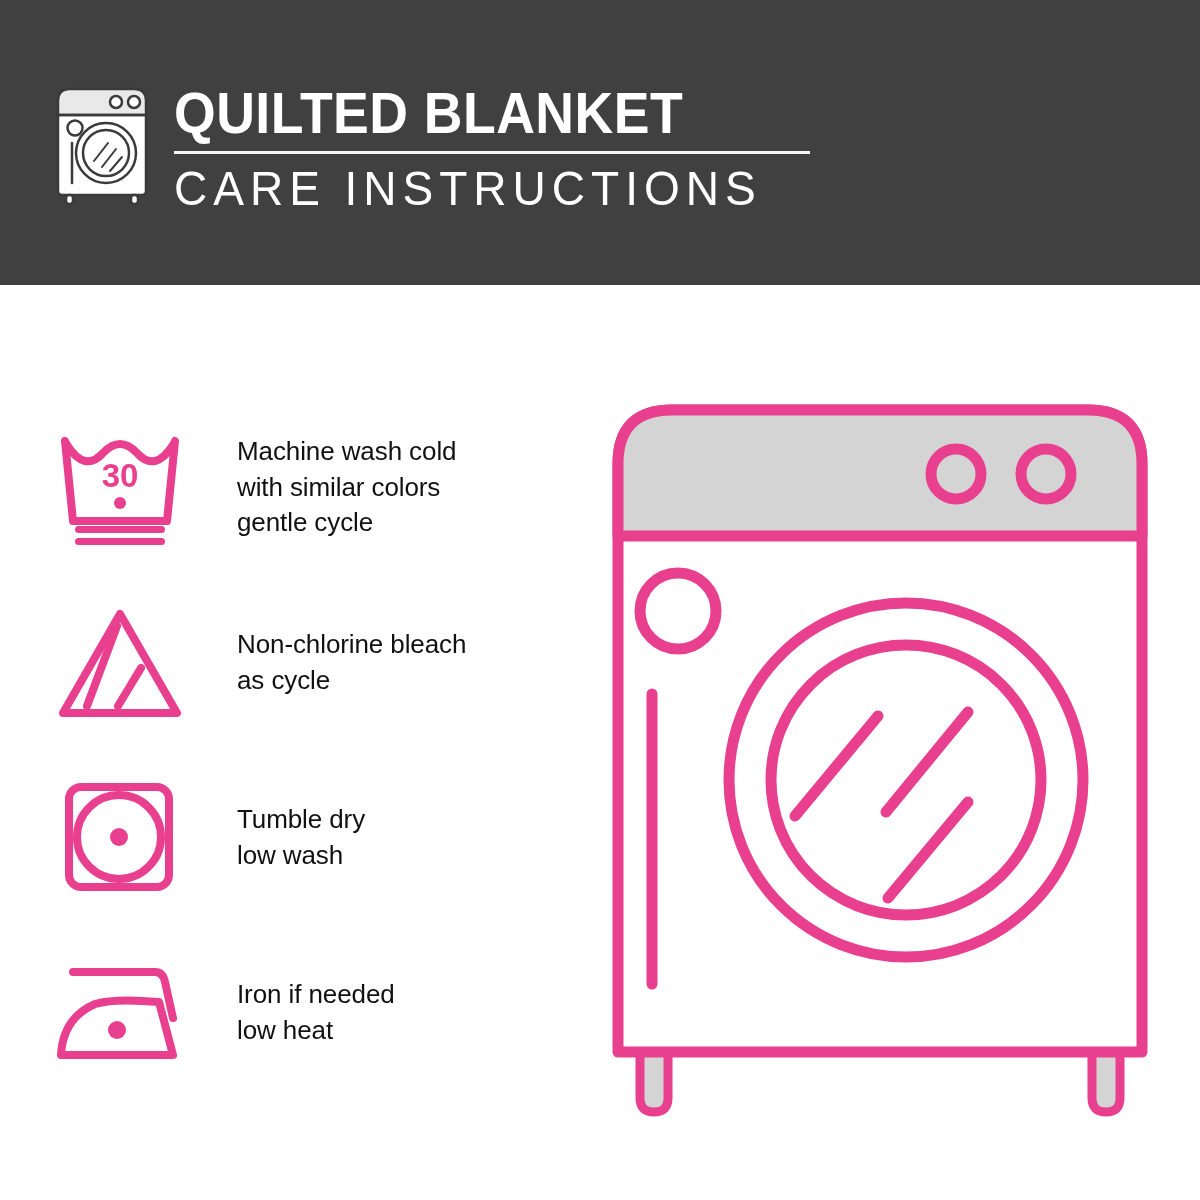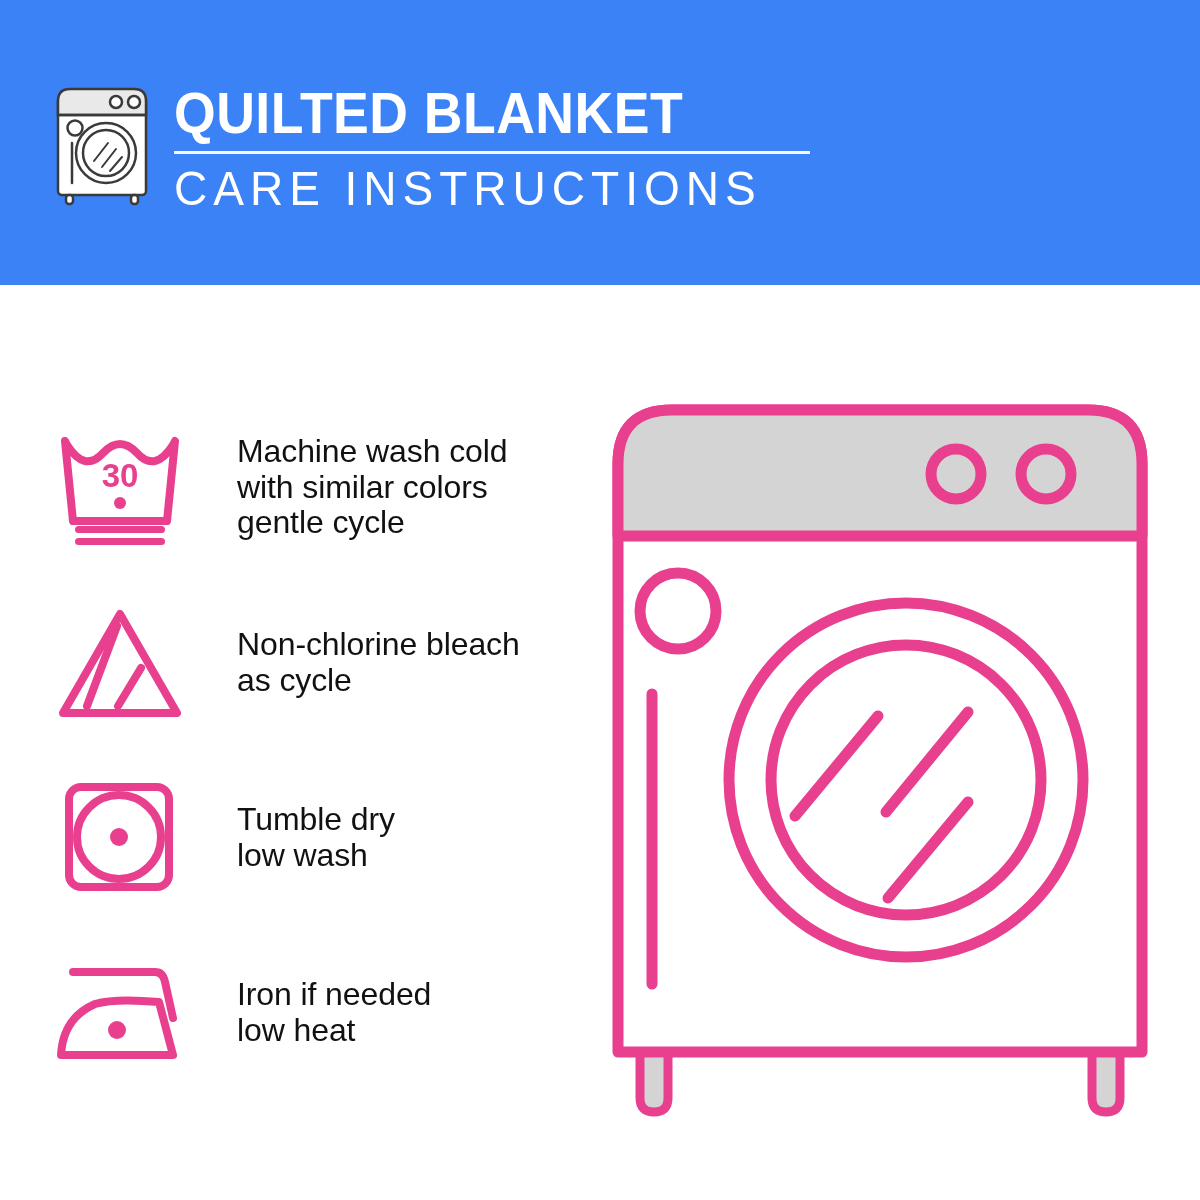--- a/index.html
+++ b/index.html
@@ -19,21 +19,21 @@
     background: #ffffff;
   }
 
   
   .header-band {
     position: absolute;
     left: 0;
     top: 0;
     width: 1200px;
     height: 285px;
-    background: #3b82f6;
+    background: #404040;
     display: flex;
     align-items: center;
     padding-left: 37px;
   }
 
   .header-logo {
     position: absolute;
     left: 52px;
     top: 83px;
     width: 100px;
@@ -99,21 +99,21 @@
     width: 150px;
     flex: 0 0 150px;
     display: flex;
     align-items: center;
     justify-content: flex-start;
   }
 
   .care-text {
     color: #111111;
     font-family: "Liberation Sans", sans-serif;
-    font-size: 32px;
+    font-size: 26px;
     font-weight: 400;
     line-height: 35.5px;
     letter-spacing: -0.1px;
     white-space: pre-line;
     padding-left: 32px;
   }
 
   
   .washer-illustration {
     position: absolute;

